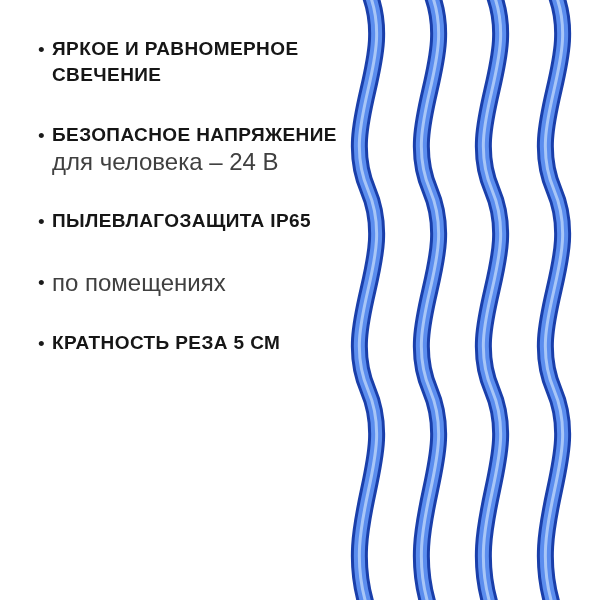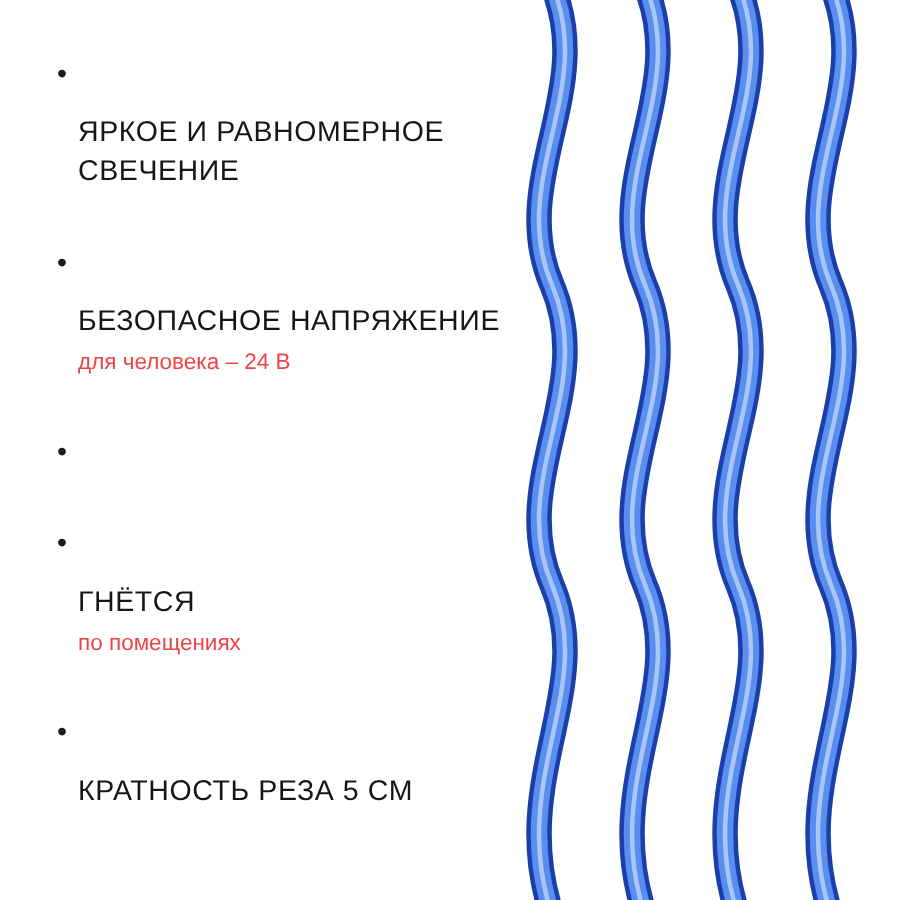--- a/index.html
+++ b/index.html
@@ -49,27 +49,26 @@
   }
   .feature-text {
     flex: 1 1 auto;
   }
   .feature-title {
     font-size: 19px;
     line-height: 26px;
     letter-spacing: 0.4px;
     color: #161616;
     text-transform: uppercase;
-    font-weight: 400;
-    margin-top: 40px;
+    font-weight: 700;
   }
   .feature-sub {
-    font-size: 15px;
+    font-size: 24px;
     line-height: 25px;
-    color: #ef4444;
+    color: #404040;
     font-weight: 400;
     margin-top: 1px;
   }
   .feature-sub:empty {
     display: none;
   }
 </style>
 </head>
 <body>
 
@@ -89,27 +88,27 @@
       <div class="bullet">•</div>
       <div class="feature-text">
         <div class="feature-title">БЕЗОПАСНОЕ НАПРЯЖЕНИЕ</div>
         <div class="feature-sub">для человека – 24 В</div>
       </div>
     </div>
 
     <div class="feature-item">
       <div class="bullet">•</div>
       <div class="feature-text">
+        <div class="feature-title">ПЫЛЕВЛАГОЗАЩИТА IP65</div>
       </div>
     </div>
 
     <div class="feature-item">
       <div class="bullet">•</div>
       <div class="feature-text">
-        <div class="feature-title">ГНЁТСЯ</div>
         <div class="feature-sub">по помещениях</div>
       </div>
     </div>
 
     <div class="feature-item">
       <div class="bullet">•</div>
       <div class="feature-text">
         <div class="feature-title">КРАТНОСТЬ РЕЗА 5 СМ</div>
 
       </div>

